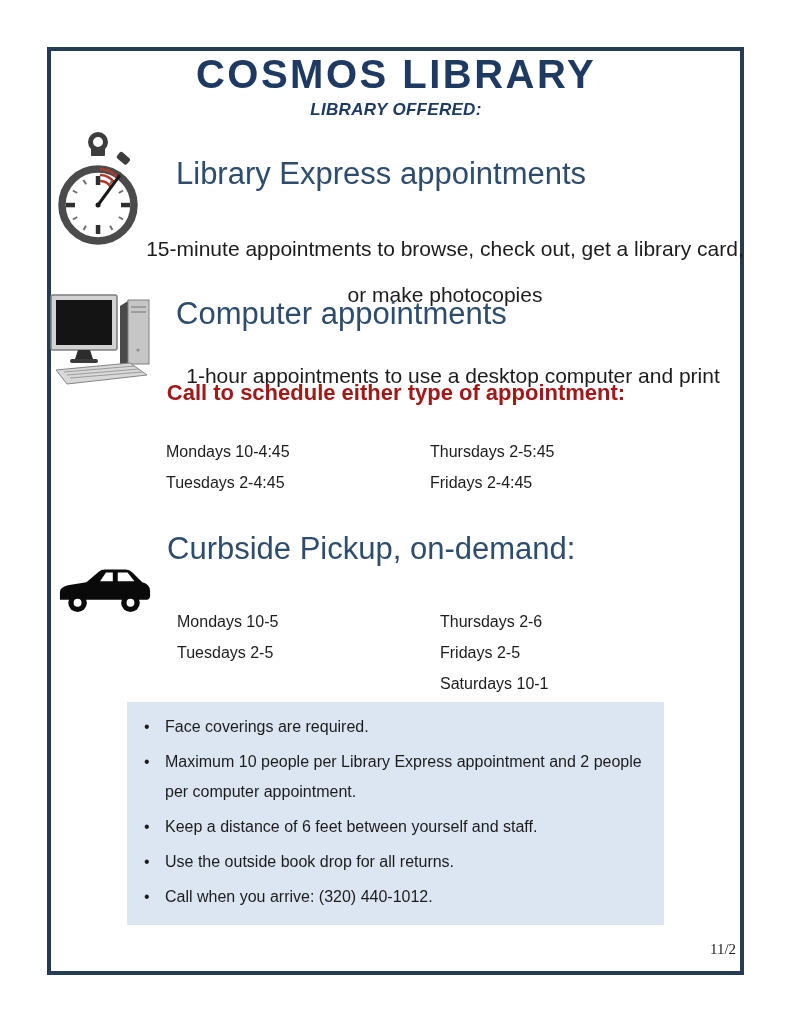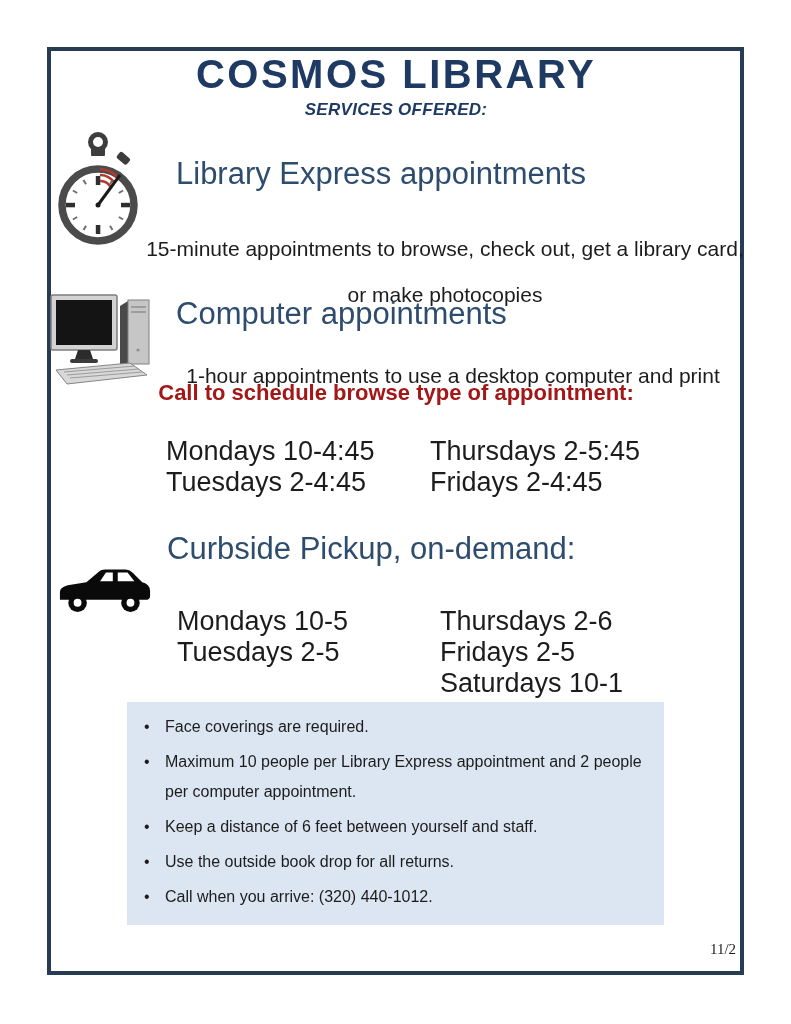--- a/index.html
+++ b/index.html
@@ -26,21 +26,21 @@
 
   .desc { position:absolute; color:#1c1c1c; font-size:21px; text-align:center; }
   #d-express  { left:140px; top:226px; width:610px; line-height:46px; }
   #d-computer { left:143px; top:363px; width:620px; line-height:26px; }
 
   .call-red {
     position:absolute; left:51px; top:380px; width:690px; text-align:center;
     color:#a31717; font-weight:700; font-size:22px;
   }
 
-  .hours { position:absolute; font-size:27px; color:#1c1c1c; line-height:31px; white-space:nowrap; }
+  .hours { position:absolute; font-size:16px; color:#1c1c1c; line-height:31px; white-space:nowrap; }
   #hours1-left  { left:166px; top:436px; }
   #hours1-right { left:430px; top:436px; }
   #hours2-left  { left:177px; top:606px; }
   #hours2-right { left:440px; top:606px; }
 
   .info-box {
     position:absolute; left:127px; top:702px; width:537px;
     background:#dce6f2; box-sizing:border-box; padding:10px 14px 8px 14px;
   }
   .info-box ul { list-style:none; margin:0; padding:0; }
@@ -60,21 +60,21 @@
   #icon-computer  { left:50px;  top:294px; }
   #icon-car       { left:56px;  top:566px; }
 </style>
 </head>
 <body>
 
 <div class="sheet">
   <div class="frame"></div>
 
   <div class="title">COSMOS LIBRARY</div>
-  <div class="subtitle">SERVICES OFFERED:</div>
+  <div class="subtitle">LIBRARY OFFERED:</div>
 
   <svg class="icon" id="icon-stopwatch" width="84" height="124" viewBox="0 0 84 124">
     <circle cx="42" cy="11" r="7.5" fill="none" stroke="#3d3d3d" stroke-width="5"></circle>
     <rect x="35" y="16" width="14" height="9" rx="1" fill="#3d3d3d"></rect>
     <g transform="rotate(40 67 27)">
         <rect x="61" y="23" width="13" height="8" rx="2" fill="#3d3d3d"></rect>
       </g>
     <circle cx="42" cy="74" r="36" fill="#ffffff" stroke="#4b4b4b" stroke-width="7.5"></circle>
     <rect x="39.8" y="45" width="4.5" height="9" fill="#2f2f2f"></rect>
     <rect x="39.8" y="94" width="4.5" height="9" fill="#2f2f2f"></rect>
@@ -114,21 +114,21 @@
     <rect x="20" y="65" width="28" height="4" rx="2" fill="#3b3b3b"></rect>
     <polygon points="6,76 80,69 97,81 17,90" fill="#d8d8d8" stroke="#858585" stroke-width="1"></polygon>
     <line x1="14" y1="78" x2="85" y2="72" stroke="#9c9c9c" stroke-width="1"></line>
     <line x1="17" y1="81" x2="89" y2="75" stroke="#9c9c9c" stroke-width="1"></line>
     <line x1="20" y1="84" x2="92" y2="78" stroke="#9c9c9c" stroke-width="1"></line>
   </svg>
 
   <div class="section-heading" id="h-computer">Computer appointments</div>
   <div class="desc" id="d-computer">1-hour appointments to use a desktop computer and print</div>
 
-  <div class="call-red">Call to schedule browse type of appointment:</div>
+  <div class="call-red">Call to schedule either type of appointment:</div>
 
   <div class="hours" id="hours1-left">
     <div>Mondays 10-4:45</div>
     <div>Tuesdays 2-4:45</div>
   </div>
   <div class="hours" id="hours1-right">
     <div>Thursdays 2-5:45</div>
     <div>Fridays 2-4:45</div>
   </div>
 

